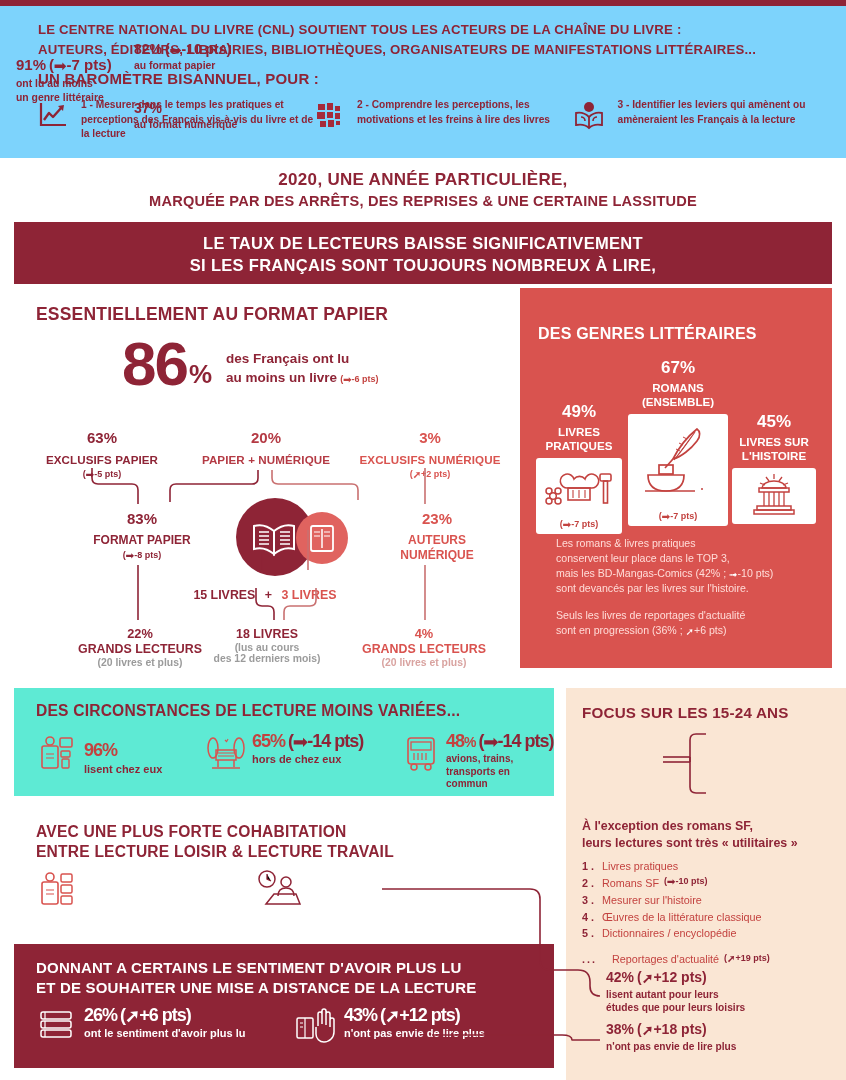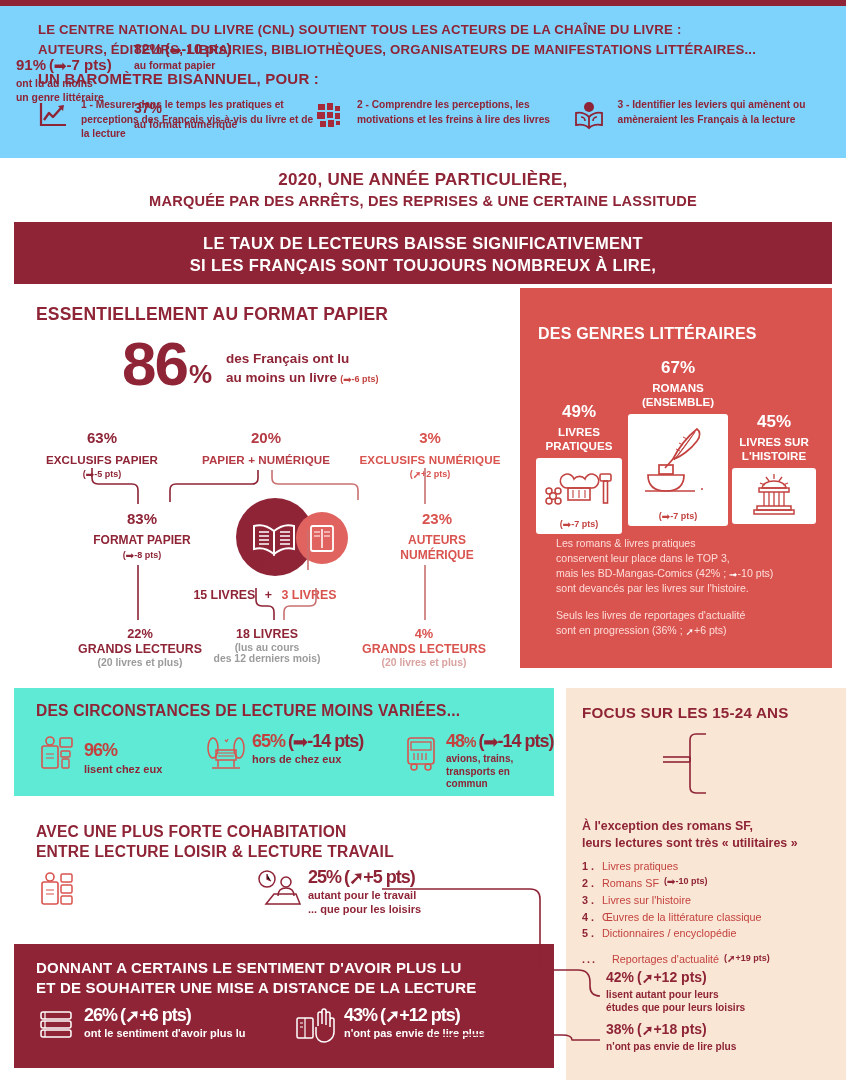--- a/index.html
+++ b/index.html
@@ -498,30 +498,20 @@
       <div class="stat" style="left:220px">
         <span class="ic">
           <svg width="46" height="44" viewBox="0 0 46 44">
             <circle cx="11" cy="11" r="8" fill="none" stroke="#8E2436" stroke-width="1.5"></circle>
             <path d="M11 6 v5 l4 2" stroke="#8E2436" stroke-width="1.3"></path>
             <circle cx="30" cy="14" r="5" fill="none" stroke="#8E2436" stroke-width="1.5"></circle>
             <path d="M22 28 C22 22 26 20 30 20 C34 20 38 22 38 28" fill="none" stroke="#8E2436" stroke-width="1.5"></path>
             <path d="M10 36 L18 26 L40 26 L44 36 Z" fill="none" stroke="#8E2436" stroke-width="1.5"></path>
           </svg>
         </span>
-        <div>
-          <div class="n inl" style="color:#8E2436">
-            <span><span>25</span><span>%</span></span>
-            <span class="delta">(<span class="arrow-u">➚</span><span>+5 pts</span>)</span>
-          </div>
-          <div class="cap">
-            <div>autant pour le travail</div>
-            <div>... que pour les loisirs</div>
-          </div>
-        </div>
       </div>
     </div>
   </div>
 
   <div class="blockE">
     <h3>
       <span>DONNANT A CERTAINS LE SENTIMENT D'AVOIR PLUS LU</span><br>
       <span>ET DE SOUHAITER UNE MISE A DISTANCE DE LA LECTURE</span>
     </h3>
     <div class="statrow" style="top:62px;left:22px">
@@ -604,21 +594,21 @@
           <b>1 .</b>
           <span>Livres pratiques</span>
         </div>
       <div class="li">
           <b>2 .</b>
           <span>Romans SF</span>
           <span class="delta" style="color:#8E2436;margin-left:5px">(<span class="arrow-d">➟</span><span>-10 pts</span>)</span>
         </div>
       <div class="li">
           <b>3 .</b>
-          <span>Livres sur l'histoire</span>
+          <span>Mesurer sur l'histoire</span>
         </div>
       <div class="li">
           <b>4 .</b>
           <span>Œuvres de la littérature classique</span>
         </div>
       <div class="li">
           <b>5 .</b>
           <span>Dictionnaires / encyclopédie</span>
         </div>
     </div>

